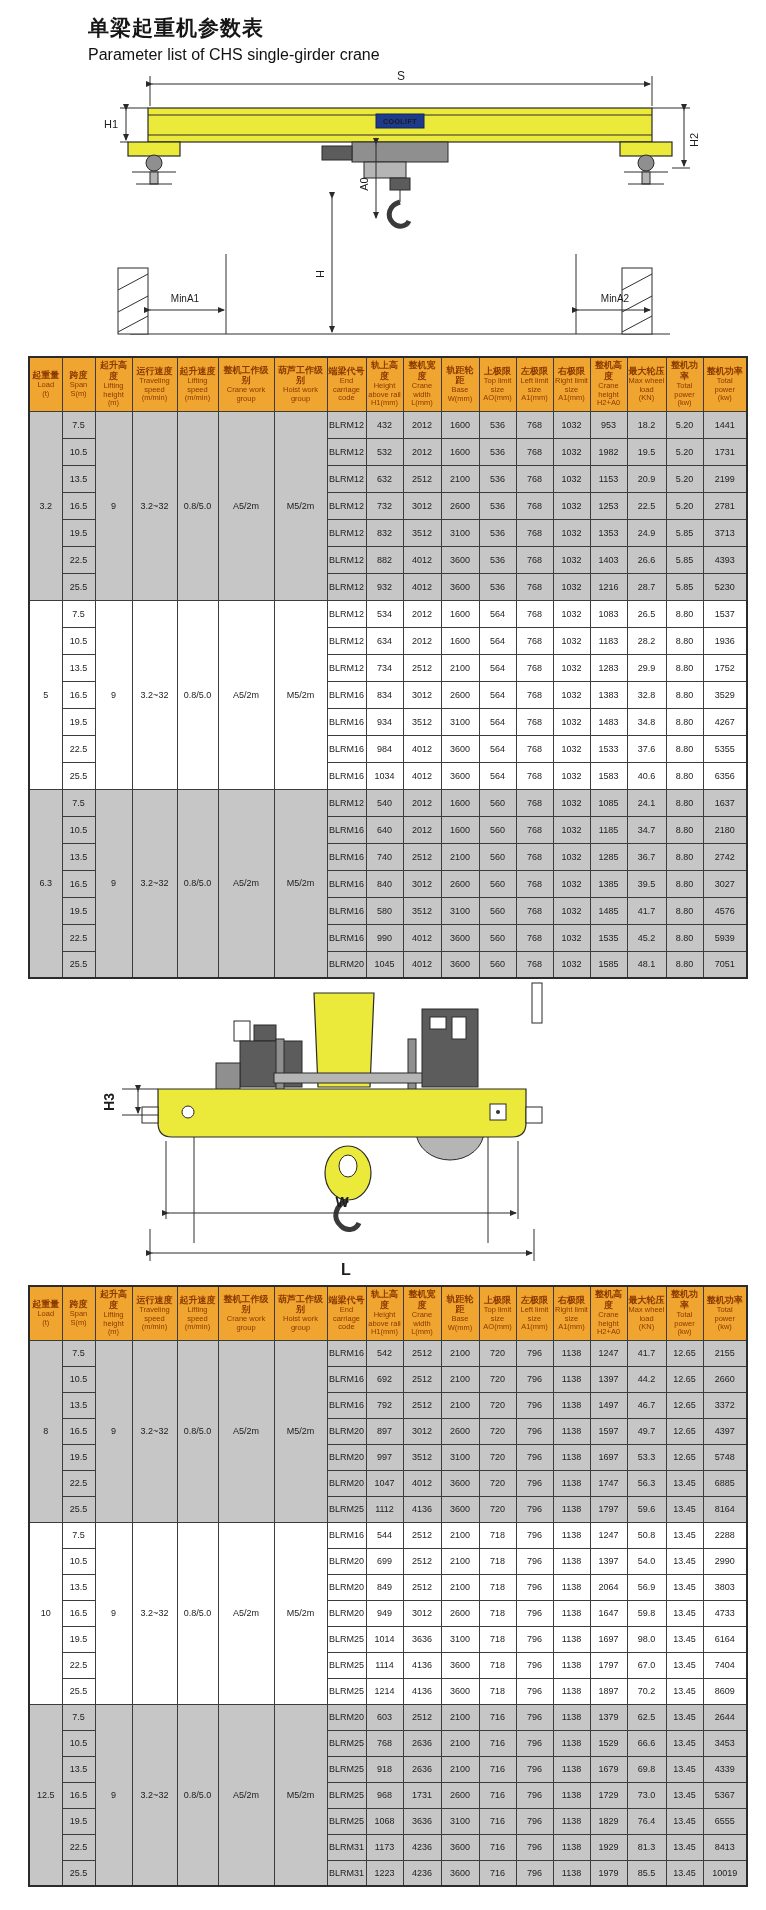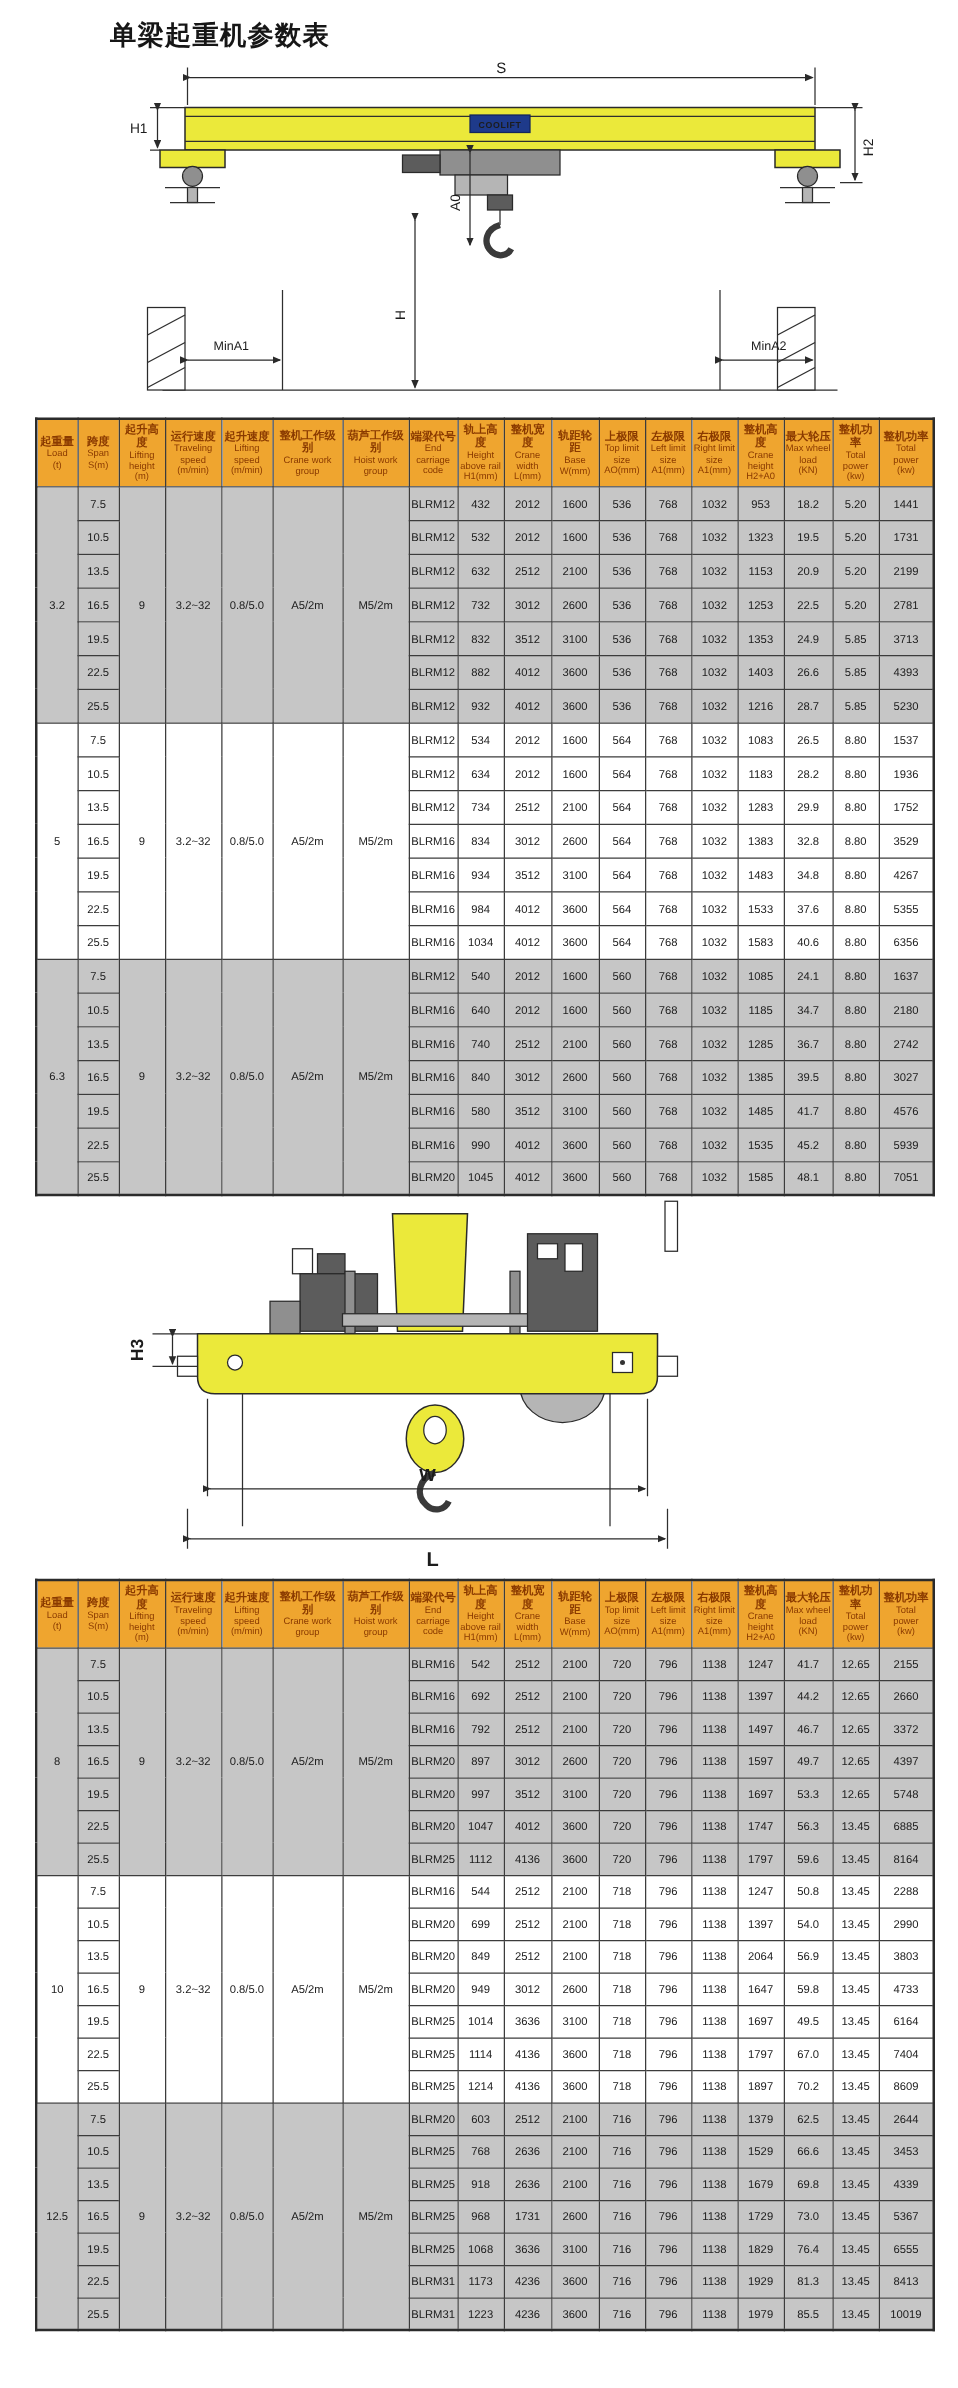--- a/index.html
+++ b/index.html
@@ -45,20 +45,21 @@
   .steel-l { fill:#b5b5b5; stroke:#2a2a2a; stroke-width:1; }
   .whitebox { fill:#ffffff; stroke:#2a2a2a; stroke-width:1; }
 </style>
 </head>
 <body>
 
 <div class="page">
 
   <div class="title-block">
     <div class="title-zh">单梁起重机参数表</div>
+    <div class="title-en">Parameter list of CHS single-girder crane</div>
   </div>
 
   <svg class="diagram d1" width="706" height="282" viewBox="0 0 706 282">
     <defs>
       <marker id="d1arr" markerWidth="8" markerHeight="8" refX="6" refY="3" orient="auto">
         <path d="M0,0 L7,3 L0,6 Z" fill="#2a2a2a"></path>
       </marker>
     </defs>
 
     <line class="thin" x1="120" y1="8" x2="120" y2="38"></line>
@@ -286,21 +287,21 @@
         </tr>
         <tr class="shaded">
           <td>10.5</td>
           <td>BLRM12</td>
           <td>532</td>
           <td>2012</td>
           <td>1600</td>
           <td>536</td>
           <td>768</td>
           <td>1032</td>
-          <td>1323</td>
+          <td>1982</td>
           <td>19.5</td>
           <td>5.20</td>
           <td>1731</td>
         </tr>
         <tr class="shaded">
           <td>13.5</td>
           <td>BLRM12</td>
           <td>632</td>
           <td>2512</td>
           <td>2100</td>
@@ -937,21 +938,21 @@
         <tr class="plain">
           <td>19.5</td>
           <td>BLRM25</td>
           <td>1014</td>
           <td>3636</td>
           <td>3100</td>
           <td>718</td>
           <td>796</td>
           <td>1138</td>
           <td>1697</td>
-          <td>49.5</td>
+          <td>98.0</td>
           <td>13.45</td>
           <td>6164</td>
         </tr>
         <tr class="plain">
           <td>22.5</td>
           <td>BLRM25</td>
           <td>1114</td>
           <td>4136</td>
           <td>3600</td>
           <td>718</td>

